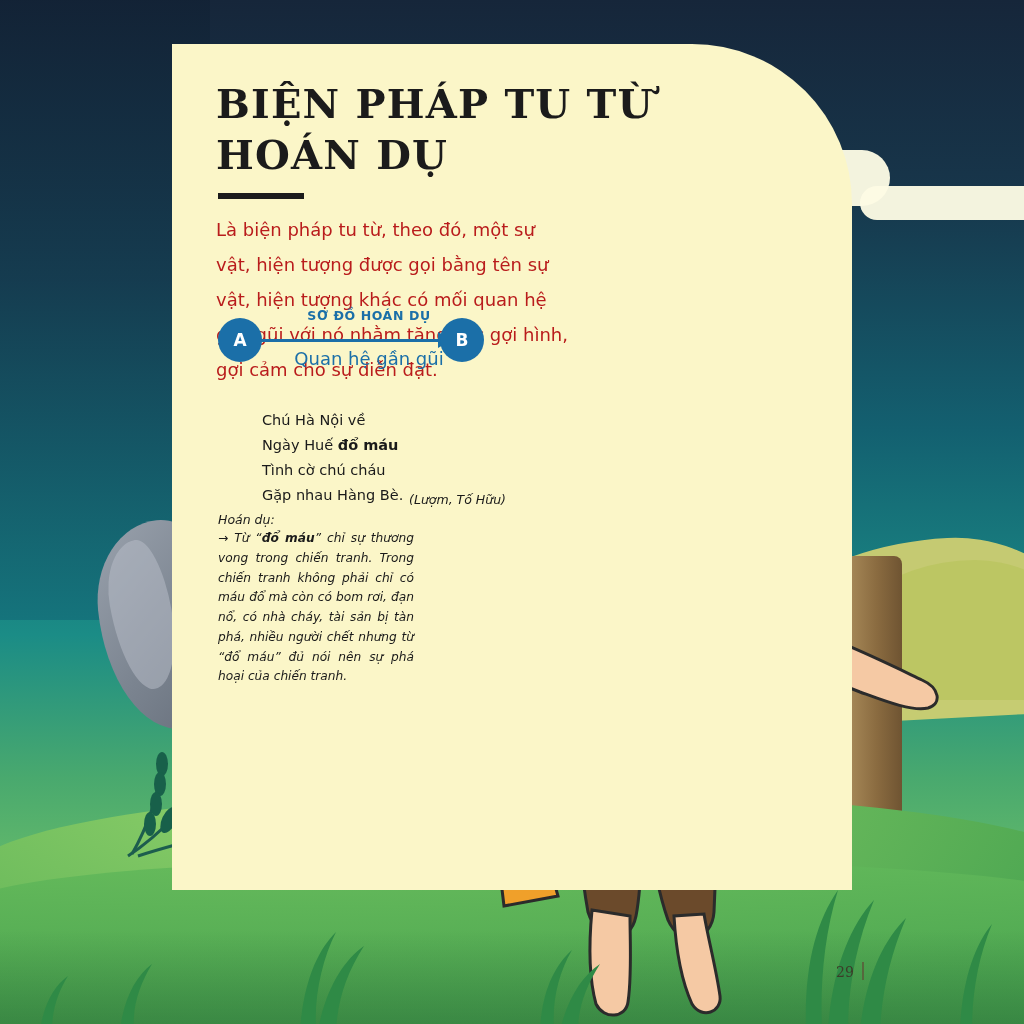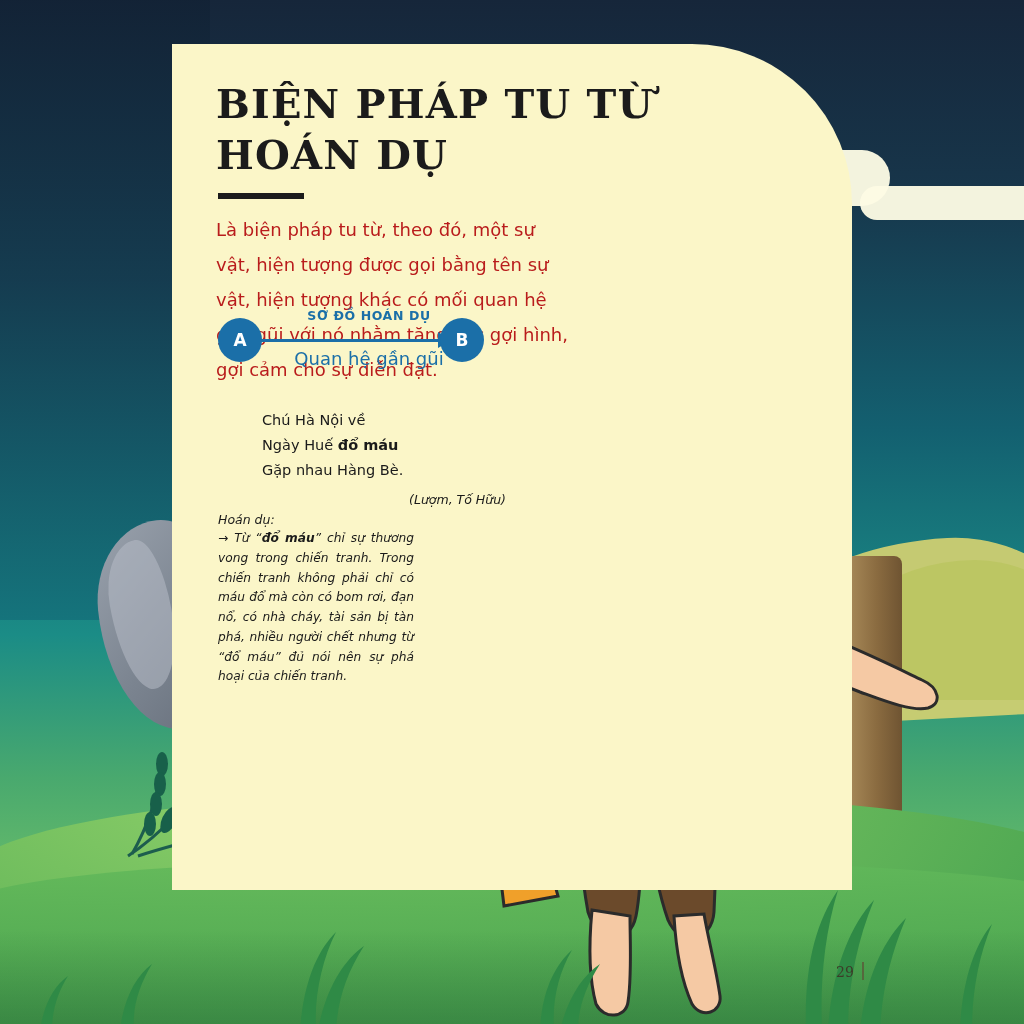--- a/index.html
+++ b/index.html
@@ -312,20 +312,21 @@
     <div class="arrow-line"></div>
     <div class="arrow-head"></div>
     <div class="node node-a">A</div>
     <div class="node node-b">B</div>
     <div class="diag-bottom">Quan hệ gần gũi</div>
   </div>
 
   <div class="poem">
     <div>Chú Hà Nội về</div>
     <div><span>Ngày Huế </span><b>đổ máu</b></div>
+    <div>Tình cờ chú cháu</div>
     <div>Gặp nhau Hàng Bè.</div>
   </div>
   <div class="poem-src">(Lượm, Tố Hữu)</div>
 
   <div class="explain-label">Hoán dụ:</div>
   <div class="explain"><span>→ Từ “</span><b>đổ máu</b><span>” chỉ sự thương vong trong chiến tranh. Trong chiến tranh không phải chỉ có máu đổ mà còn có bom rơi, đạn nổ, có nhà cháy, tài sản bị tàn phá, nhiều người chết nhưng từ “đổ máu” đủ nói nên sự phá hoại của chiến tranh.</span></div>
 
   <div class="page-num">29</div>
   <div class="page-num-tick"></div>
 

